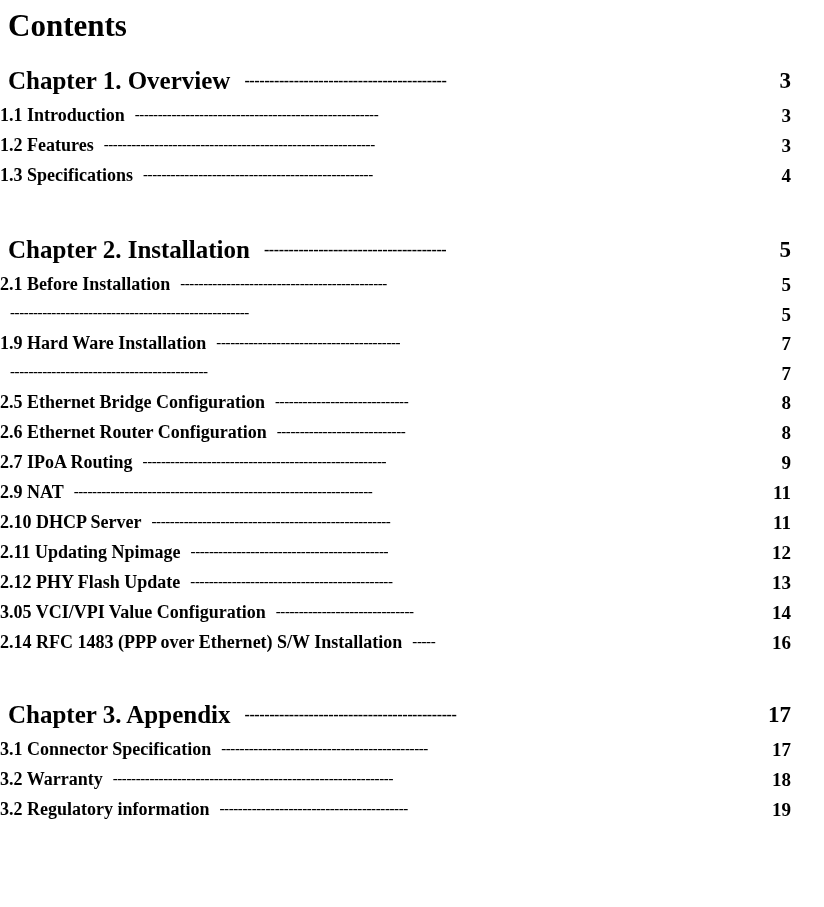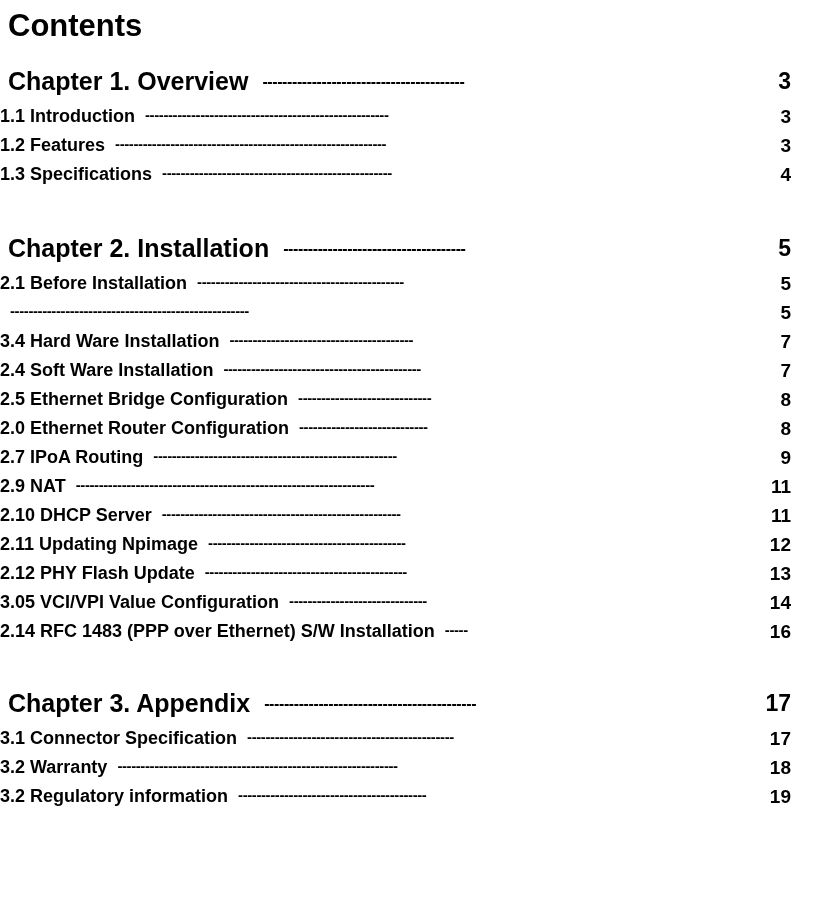--- a/index.html
+++ b/index.html
@@ -14,20 +14,21 @@
     color: #000000;
     -webkit-font-smoothing: none;
   }
   .page {
     position: relative;
     width: 824px;
     height: 907px;
     box-sizing: border-box;
     padding: 6px 0 0 0;
     overflow: hidden;
+    font-family: Liberation Serif, serif;
   }
   .doc-title {
     font-size: 31px;
     font-weight: bold;
     letter-spacing: 0px;
     margin: 0 0 0 8px;
     line-height: 40px;
   }
   .toc {
     margin-top: 18px;
@@ -136,36 +137,35 @@
       <div class="row section">
         <span class="label">2.1  Before  Installation</span>
         <span class="leader">---------------------------------------------</span>
         <span class="pagecol pageno">5</span>
       </div>
       <div class="row section">
         <span class="leader">----------------------------------------------------</span>
         <span class="pagecol pageno">5</span>
       </div>
       <div class="row section">
-        <span class="label">3.4 Hard  Ware  Installation</span>
+        <span class="label">1.9 Hard  Ware  Installation</span>
         <span class="leader">----------------------------------------</span>
         <span class="pagecol pageno">7</span>
       </div>
       <div class="row section">
-        <span class="label">2.4 Soft  Ware  Installation</span>
         <span class="leader">-------------------------------------------</span>
         <span class="pagecol pageno">7</span>
       </div>
       <div class="row section">
         <span class="label">2.5 Ethernet Bridge Configuration</span>
         <span class="leader">-----------------------------</span>
         <span class="pagecol pageno">8</span>
       </div>
       <div class="row section">
-        <span class="label">2.0 Ethernet  Router  Configuration</span>
+        <span class="label">2.6 Ethernet  Router  Configuration</span>
         <span class="leader">----------------------------</span>
         <span class="pagecol pageno">8</span>
       </div>
       <div class="row section">
         <span class="label">2.7 IPoA Routing</span>
         <span class="leader">-----------------------------------------------------</span>
         <span class="pagecol pageno">9</span>
       </div>
       <div class="row section">
         <span class="label">2.9  NAT</span>

